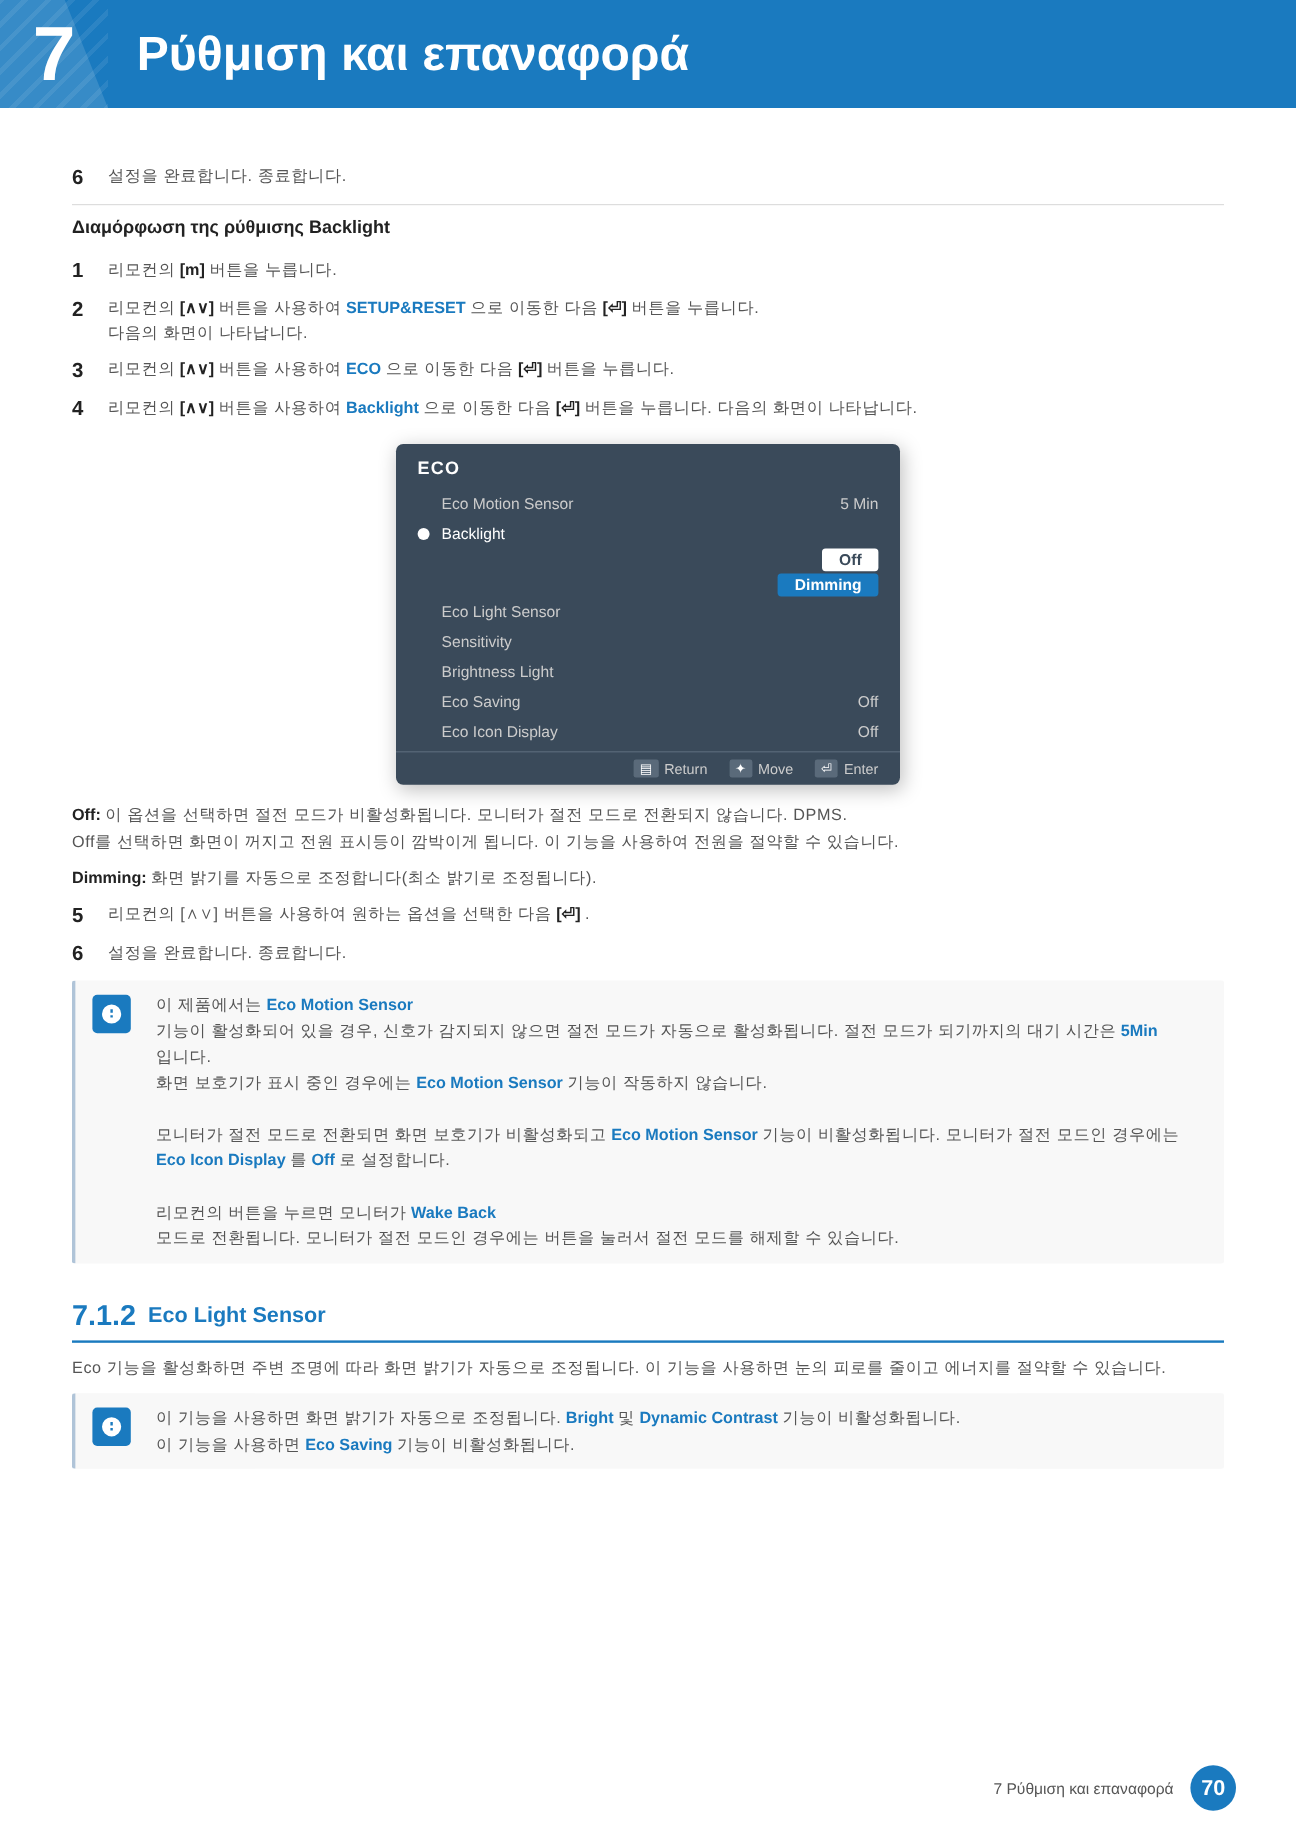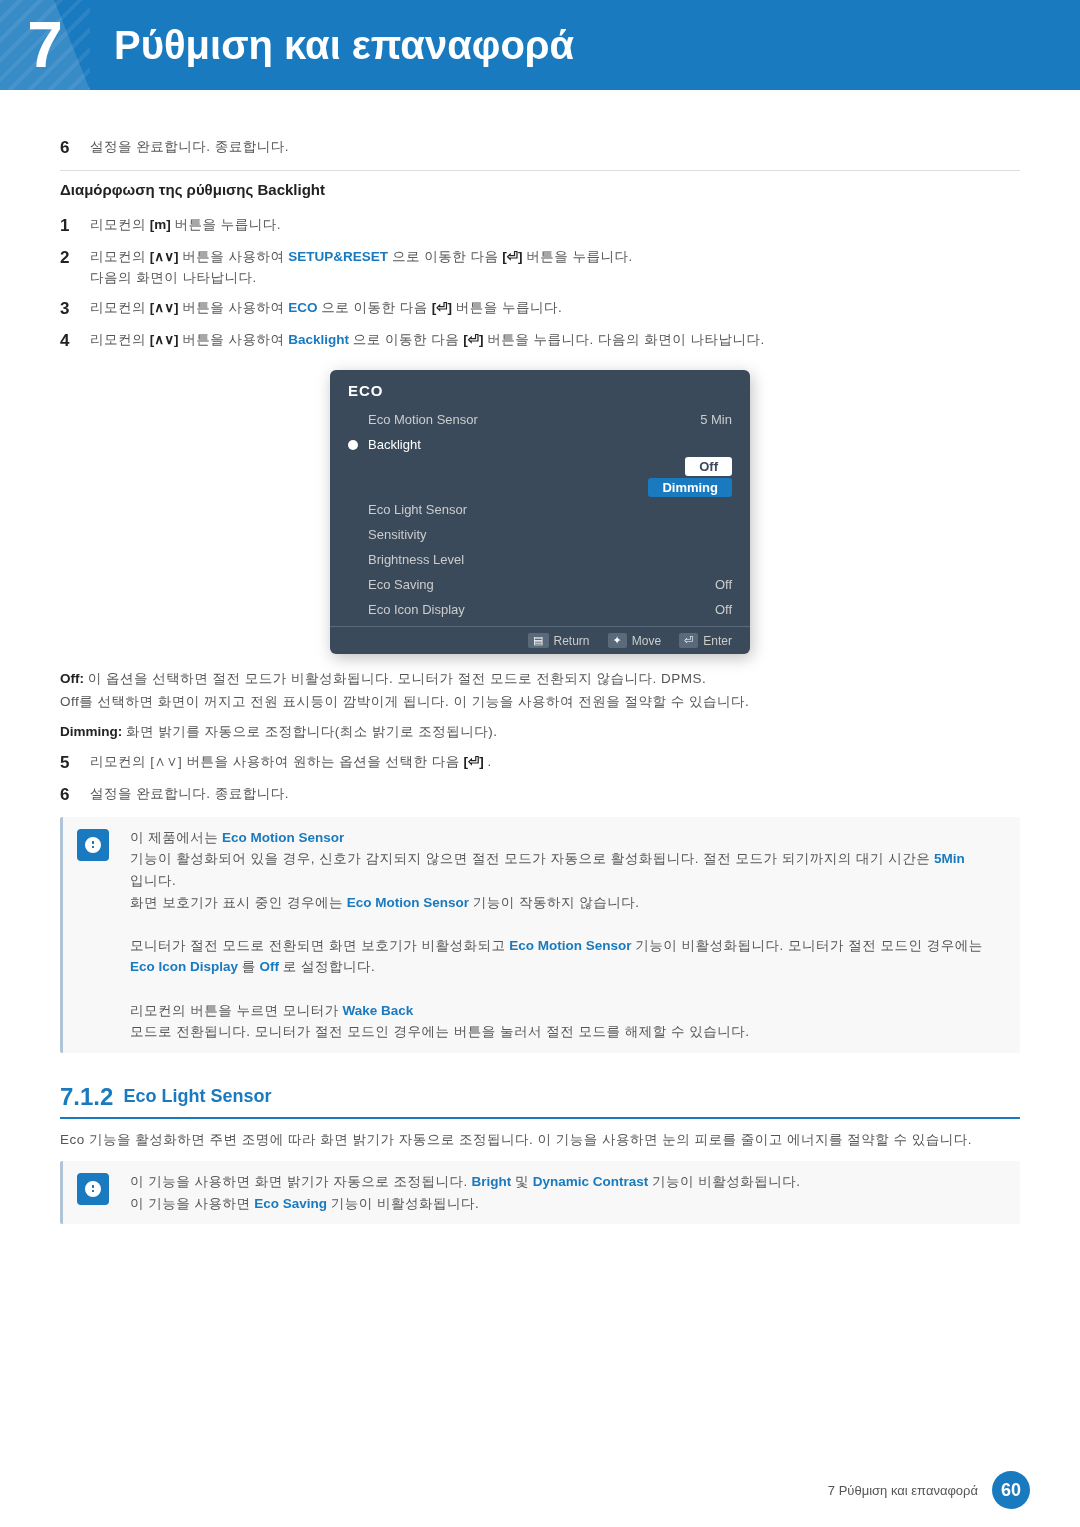--- a/index.html
+++ b/index.html
@@ -427,21 +427,21 @@
         </div>
 
         <div class="eco-menu-row">
           <span class="no-bullet"></span>
           <span class="row-label">Sensitivity</span>
           <span class="row-value"></span>
         </div>
 
         <div class="eco-menu-row">
           <span class="no-bullet"></span>
-          <span class="row-label">Brightness Level</span>
+          <span class="row-label">Brightness Light</span>
           <span class="row-value"></span>
         </div>
 
         <div class="eco-menu-row">
           <span class="no-bullet"></span>
           <span class="row-label">Eco Saving</span>
           <span class="row-value">Off</span>
         </div>
 
         <div class="eco-menu-row">
@@ -553,14 +553,14 @@
       <span class="jp-text">이 기능을 사용하면 </span>
       <span class="highlighted-blue">Eco Saving</span>
       <span class="jp-text"> 기능이 비활성화됩니다.</span>
     </div>
   </div>
 
 </div>
 
 <div class="page-footer">
   <span class="page-footer-text">7 Ρύθμιση και επαναφορά</span>
-  <div class="page-number-box">60</div>
+  <div class="page-number-box">70</div>
 </div>
 
 </body></html>

